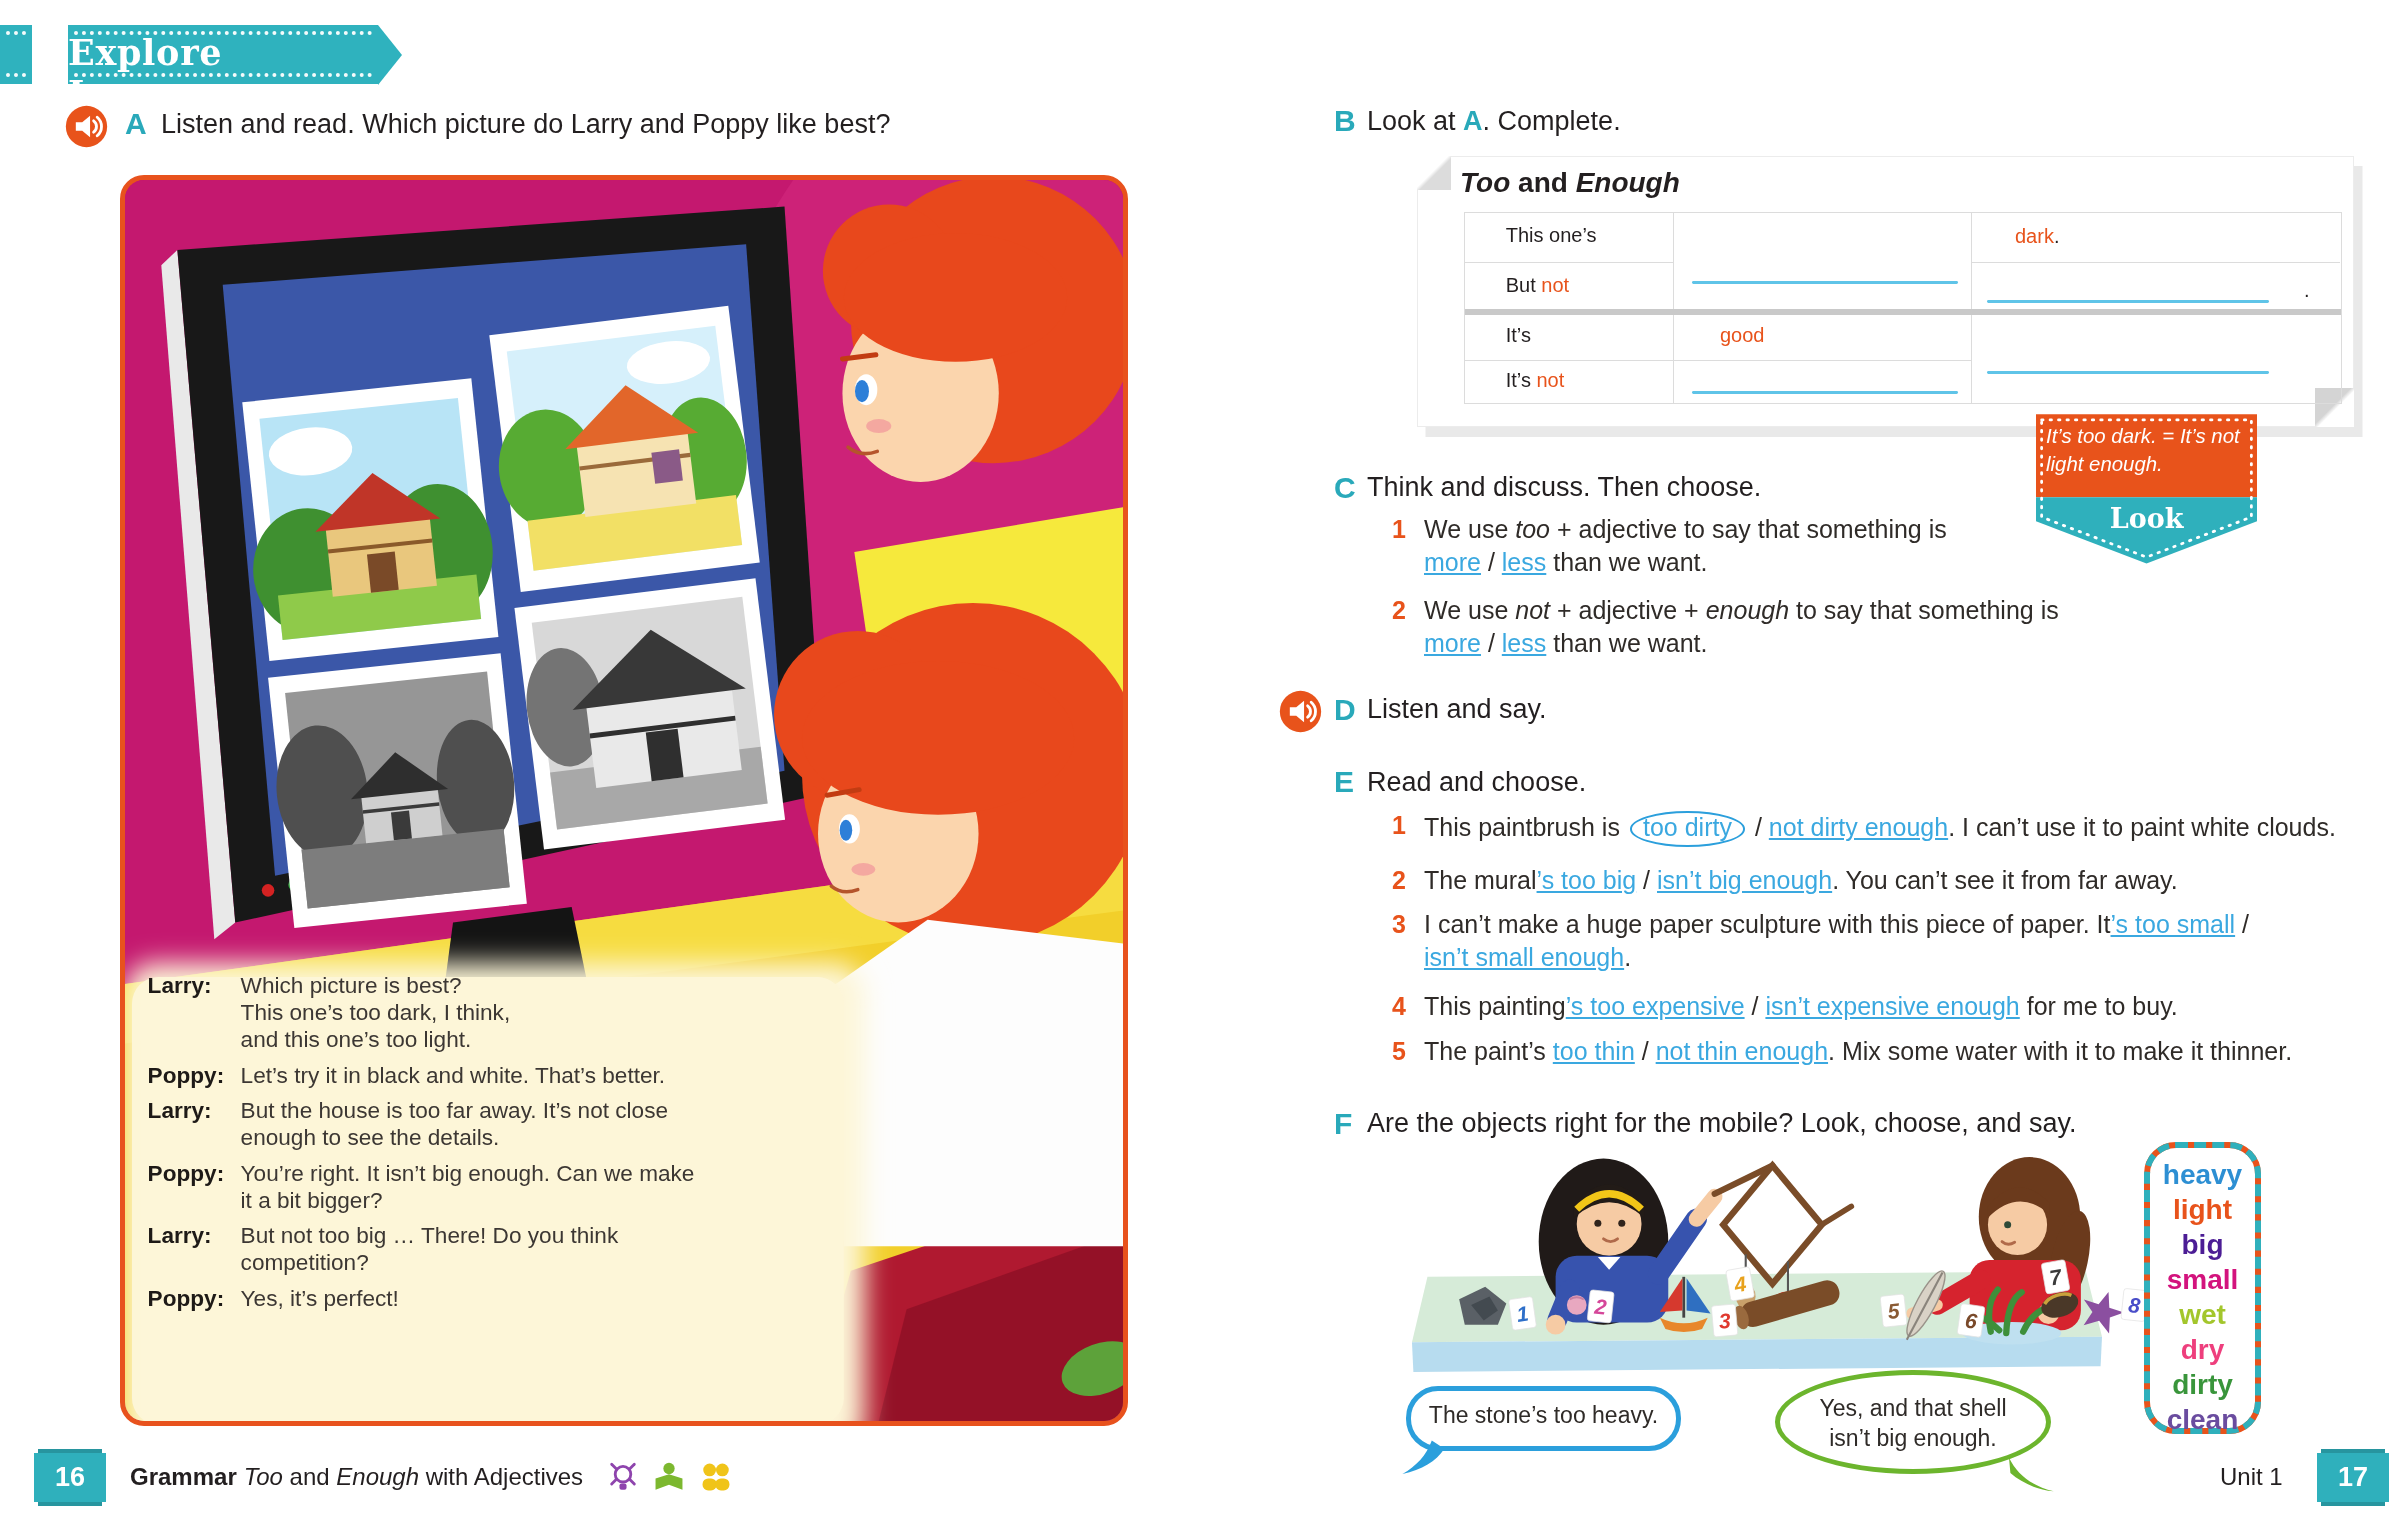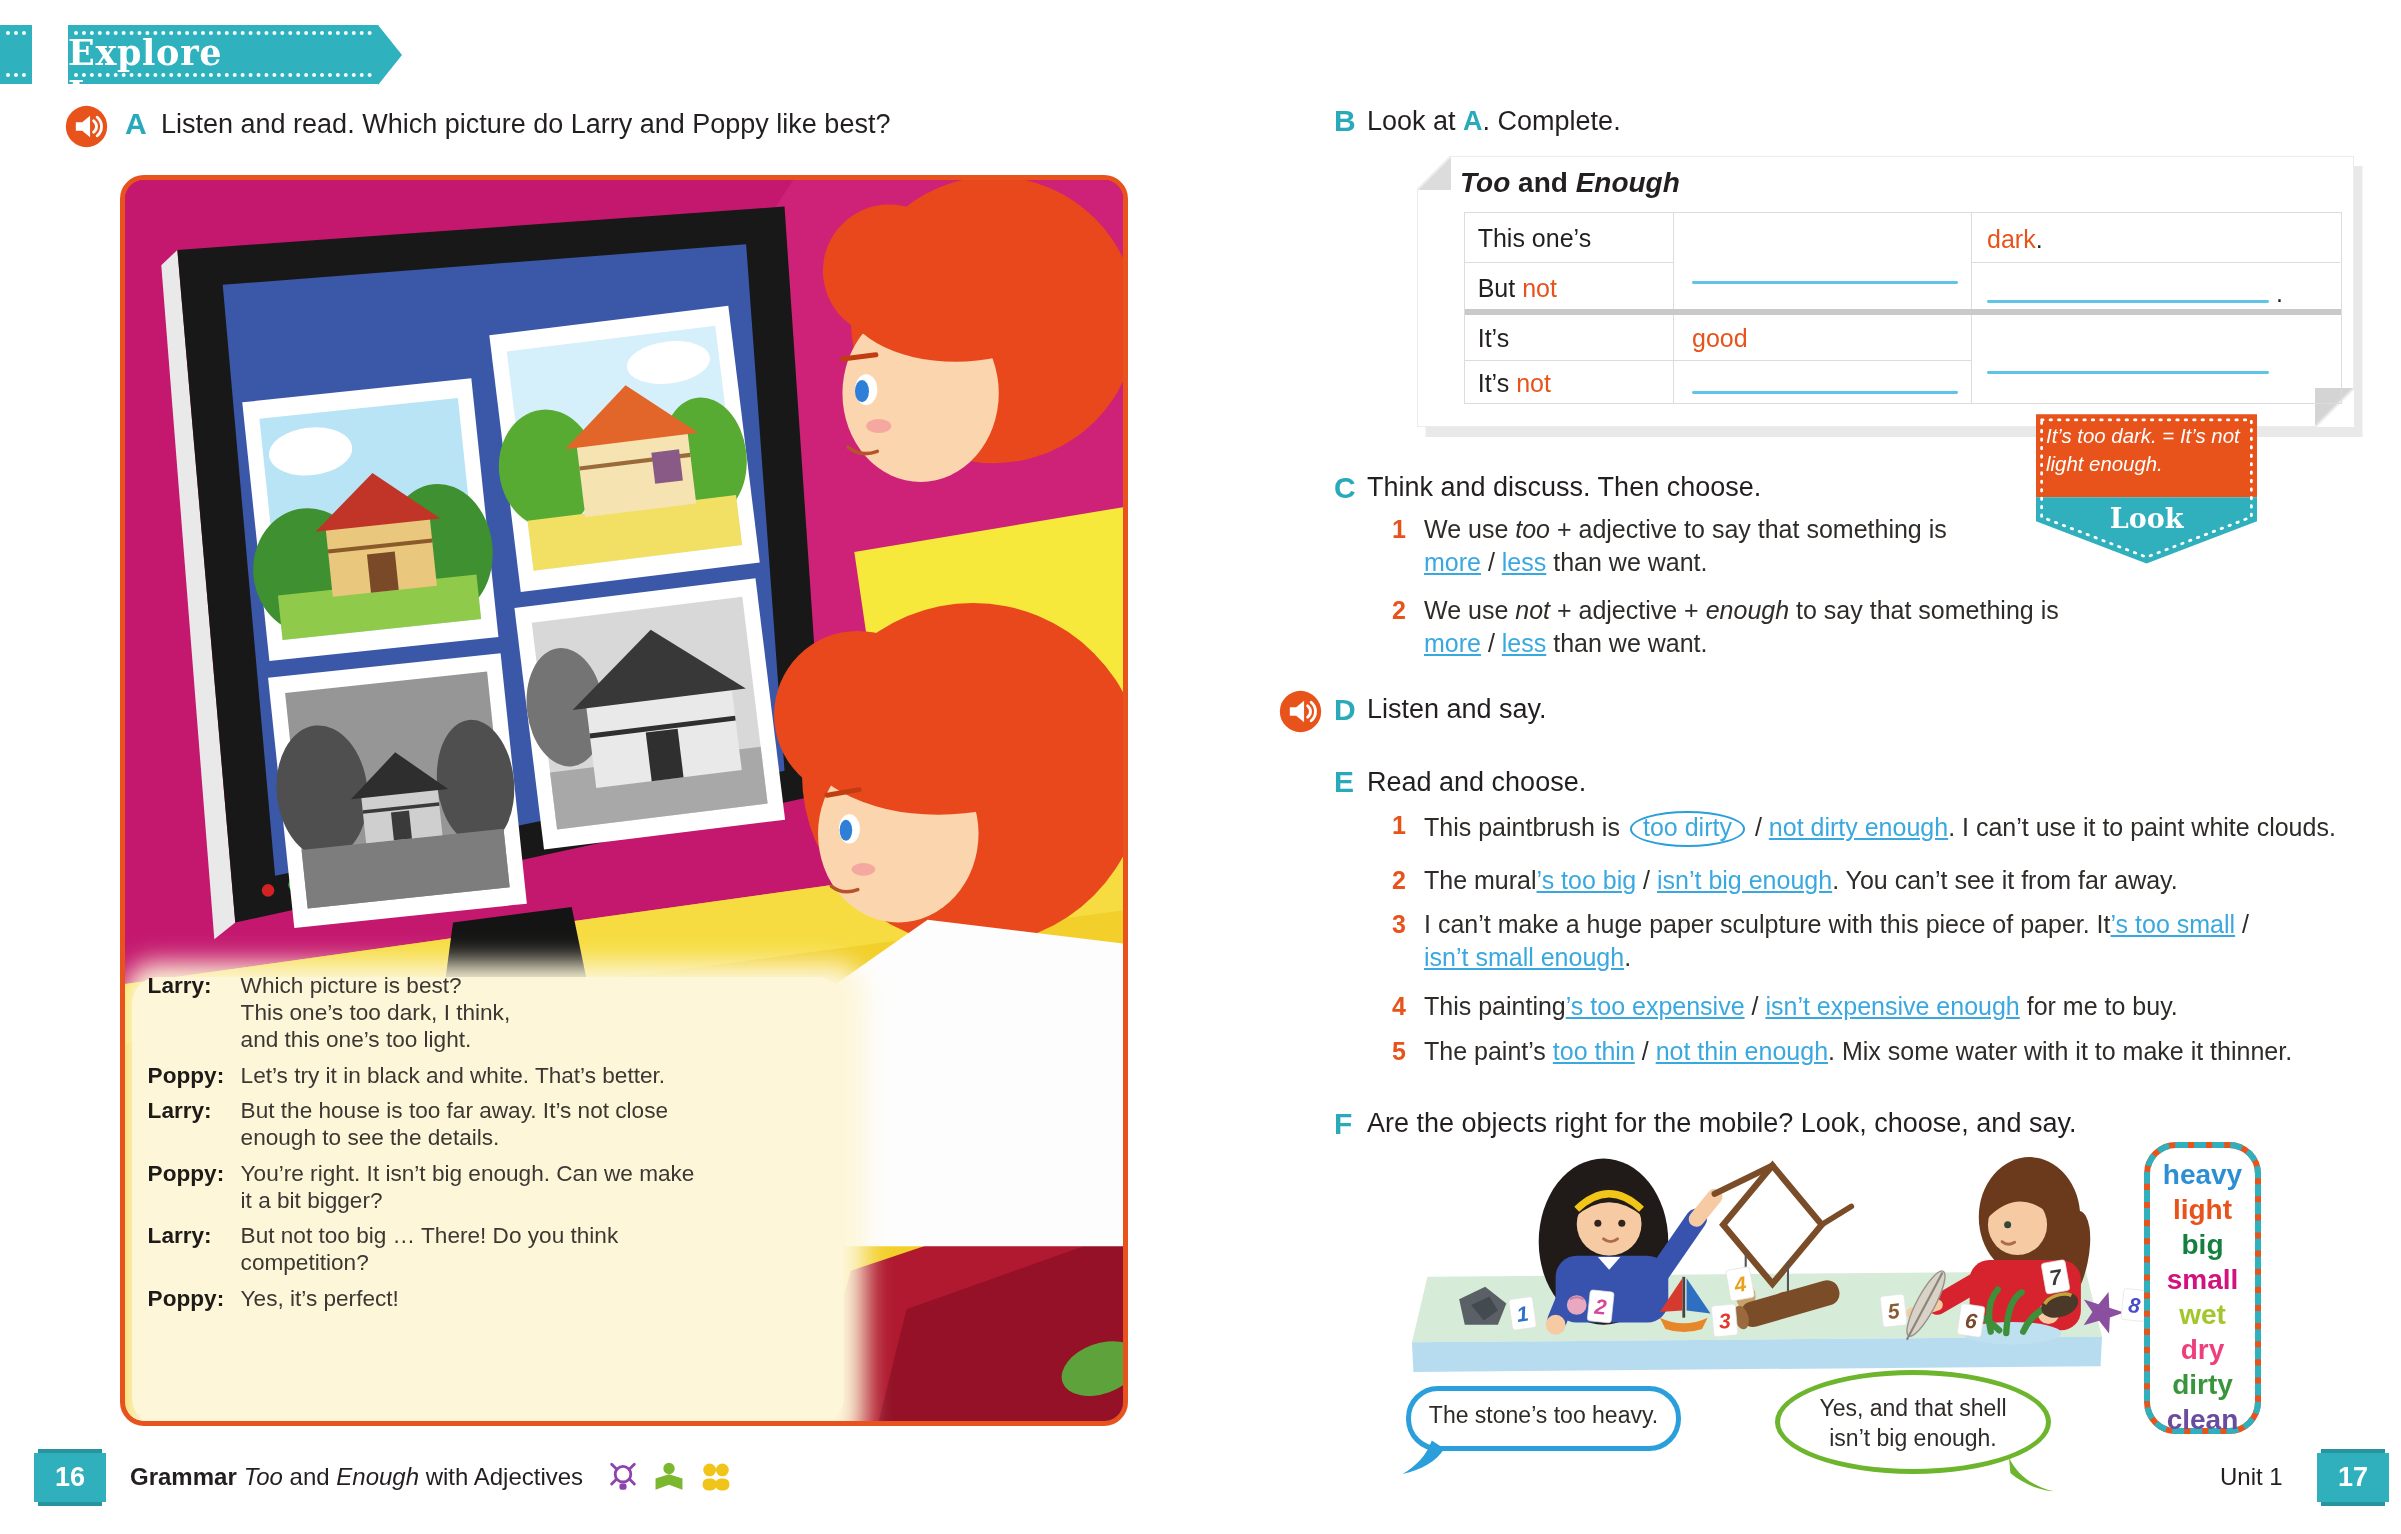--- a/index.html
+++ b/index.html
@@ -36,21 +36,21 @@
   .btable{left:1417px;top:156px;width:937px;height:271px;background:#fff;border:1.4px solid #ececec;
           box-shadow:8.5px 10px 0 #e9e9e9;box-sizing:border-box;}
   .fold-tl{left:-1.4px;top:-1.4px;width:34px;height:34px;background:linear-gradient(135deg,#ffffff 46%,#dcdcdc 54%);}
   .fold-br{right:-1.4px;bottom:-1.4px;width:39px;height:39px;background:linear-gradient(315deg,#ffffff 46%,#d4d4d4 54%);}
   .btitle{left:42px;top:10px;font-size:28px;font-weight:bold;}
   .btitle .it{font-style:italic;}
   .bgrid{left:46px;top:55px;width:878px;height:192px;border:1.4px solid #dcdcdc;box-sizing:border-box;}
   .vline{position:absolute;top:0;bottom:0;width:1.4px;background:#dcdcdc;}
   .hseg{position:absolute;height:1.4px;background:#dcdcdc;}
   .hband{position:absolute;left:0;right:0;height:6.3px;background:#c9c9c9;}
-  .cell{position:absolute;font-size:25px;}
+  .cell{position:absolute;font-size:20px;margin-left:28px;}
   .bline{position:absolute;height:2.8px;background:#5fc4e8;border-radius:1.4px;}
   .orange{color:#e8531b;} .blue{color:#3aa8e0;text-decoration:underline;} .it{font-style:italic;}
 
   
   .lookflag{left:2036px;top:414px;width:221px;height:154px;}
   .look-l1{left:10px;top:11.3px;width:209px;color:#fff;font-size:20.4px;font-style:italic;}
   .look-l2{left:10px;top:39px;color:#fff;font-size:20.4px;font-style:italic;}
   .look-label{left:0;right:0;top:89px;text-align:center;color:#fff;font-family:"DejaVu Serif",serif;
               font-weight:bold;font-size:27px;}
 
@@ -501,21 +501,21 @@
           <text y="11" fill="#4a4ec9">8</text>
         </g>
     </g>
   </svg>
 
   <div class="abs wordbox">
     <div class="wordbox-dash"></div>
     <div class="wordcol">
       <div style="color: rgb(45, 143, 211);">heavy</div>
       <div style="color: rgb(232, 83, 27);">light</div>
-      <div style="color: #15803d;">big</div>
+      <div style="color: #4c1d95;">big</div>
       <div style="color: rgb(211, 19, 125);">small</div>
       <div style="color: rgb(163, 198, 44);">wet</div>
       <div style="color: rgb(238, 63, 125);">dry</div>
       <div style="color: rgb(57, 149, 59);">dirty</div>
       <div style="color: rgb(106, 76, 159);">clean</div>
     </div>
   </div>
 
   <div class="abs bubble-blue">
     <div class="btxt">The stone’s too heavy.</div>

